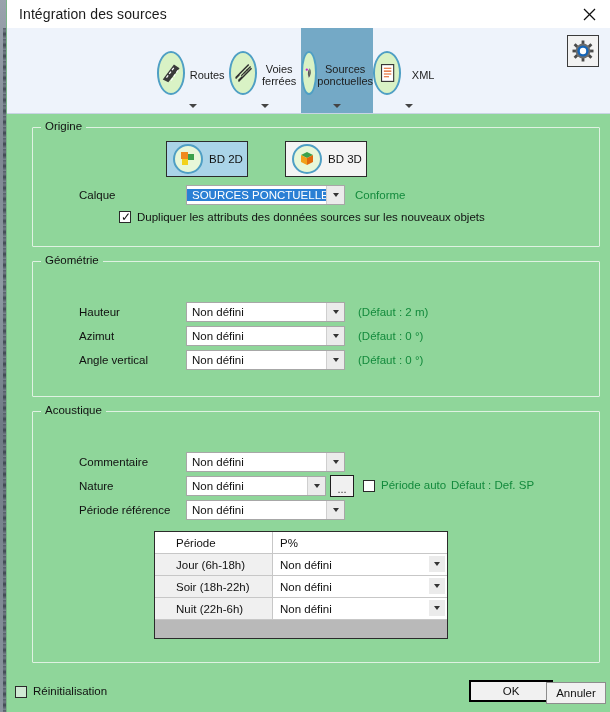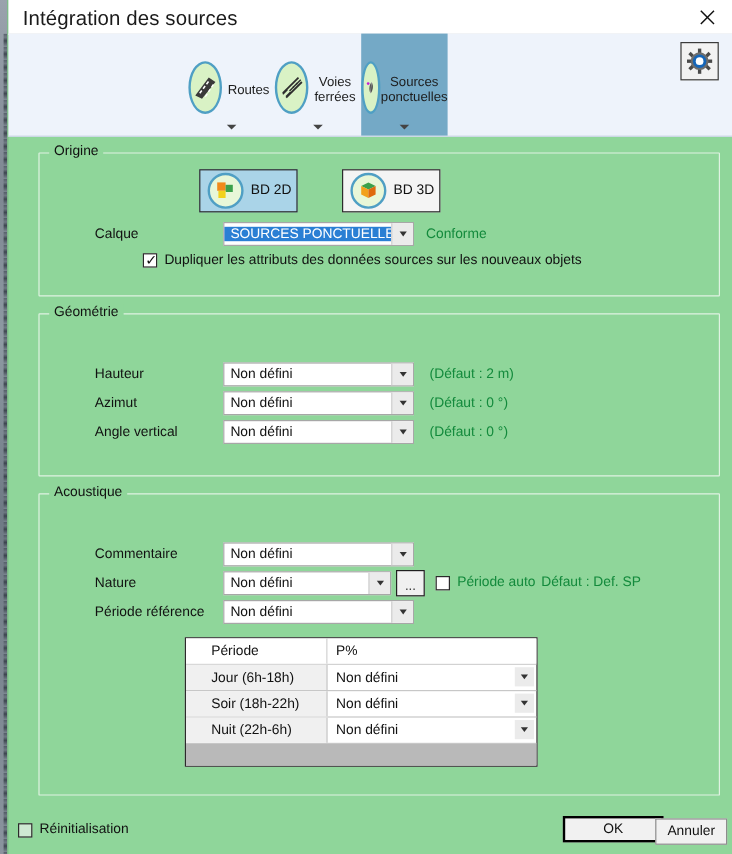--- a/index.html
+++ b/index.html
@@ -29,21 +29,21 @@
     border-left: 1px solid #7ab487;
   }
   
   .titlebar {
     position: absolute; left: 0; top: 0; width: 604px; height: 28px;
     background: #ffffff;
     border-bottom: 1px solid #e2e2e2;
   }
   .titlebar .title {
     position: absolute; left: 12px; top: 6px;
-    font-size: 17px; color: #1b1b1b; letter-spacing: .1px;
+    font-size: 14px; color: #1b1b1b; letter-spacing: .1px;
   }
   .close-btn {
     position: absolute; right: 0; top: 0; width: 44px; height: 28px;
     display: flex; align-items: center; justify-content: center;
     cursor: pointer;
   }
   .close-btn svg { display:block; }
   
   .ribbon {
     position: absolute; left: 0; top: 28px; width: 604px; height: 85px;
@@ -232,20 +232,37 @@
               <circle cx="8" cy="6" r="2.4" fill="#c21fd4"></circle>
             </svg>
           </div>
           <div class="rib-label">
             <span>Sources</span><br>
             <span>ponctuelles</span>
           </div>
           <div class="rib-caret"></div>
         </div>
 
+        <div class="rib-item">
+          <div class="rib-ico">
+            <svg width="26" height="26" viewBox="0 0 26 26">
+              <rect x="7" y="4" width="13" height="18" fill="#ffffff" stroke="#333" stroke-width="1.2"></rect>
+              <g stroke="#e05a1b" stroke-width="1.1">
+                <line x1="9.5" y1="8" x2="17.5" y2="8"></line>
+                <line x1="9.5" y1="11" x2="17.5" y2="11"></line>
+                <line x1="9.5" y1="14" x2="17.5" y2="14"></line>
+                <line x1="9.5" y1="17" x2="15" y2="17"></line>
+              </g>
+            </svg>
+          </div>
+          <div class="rib-label">
+            <span>XML</span>
+          </div>
+          <div class="rib-caret"></div>
+        </div>
 
       </div>
 
       <div class="gear-btn">
         <svg width="22" height="22" viewBox="0 0 22 22">
           <g fill="#4a4a4a">
             <rect x="9.6" y="0.5" width="2.8" height="4"></rect>
             <rect x="9.6" y="17.5" width="2.8" height="4"></rect>
             <rect x="0.5" y="9.6" width="4" height="2.8"></rect>
             <rect x="17.5" y="9.6" width="4" height="2.8"></rect>

